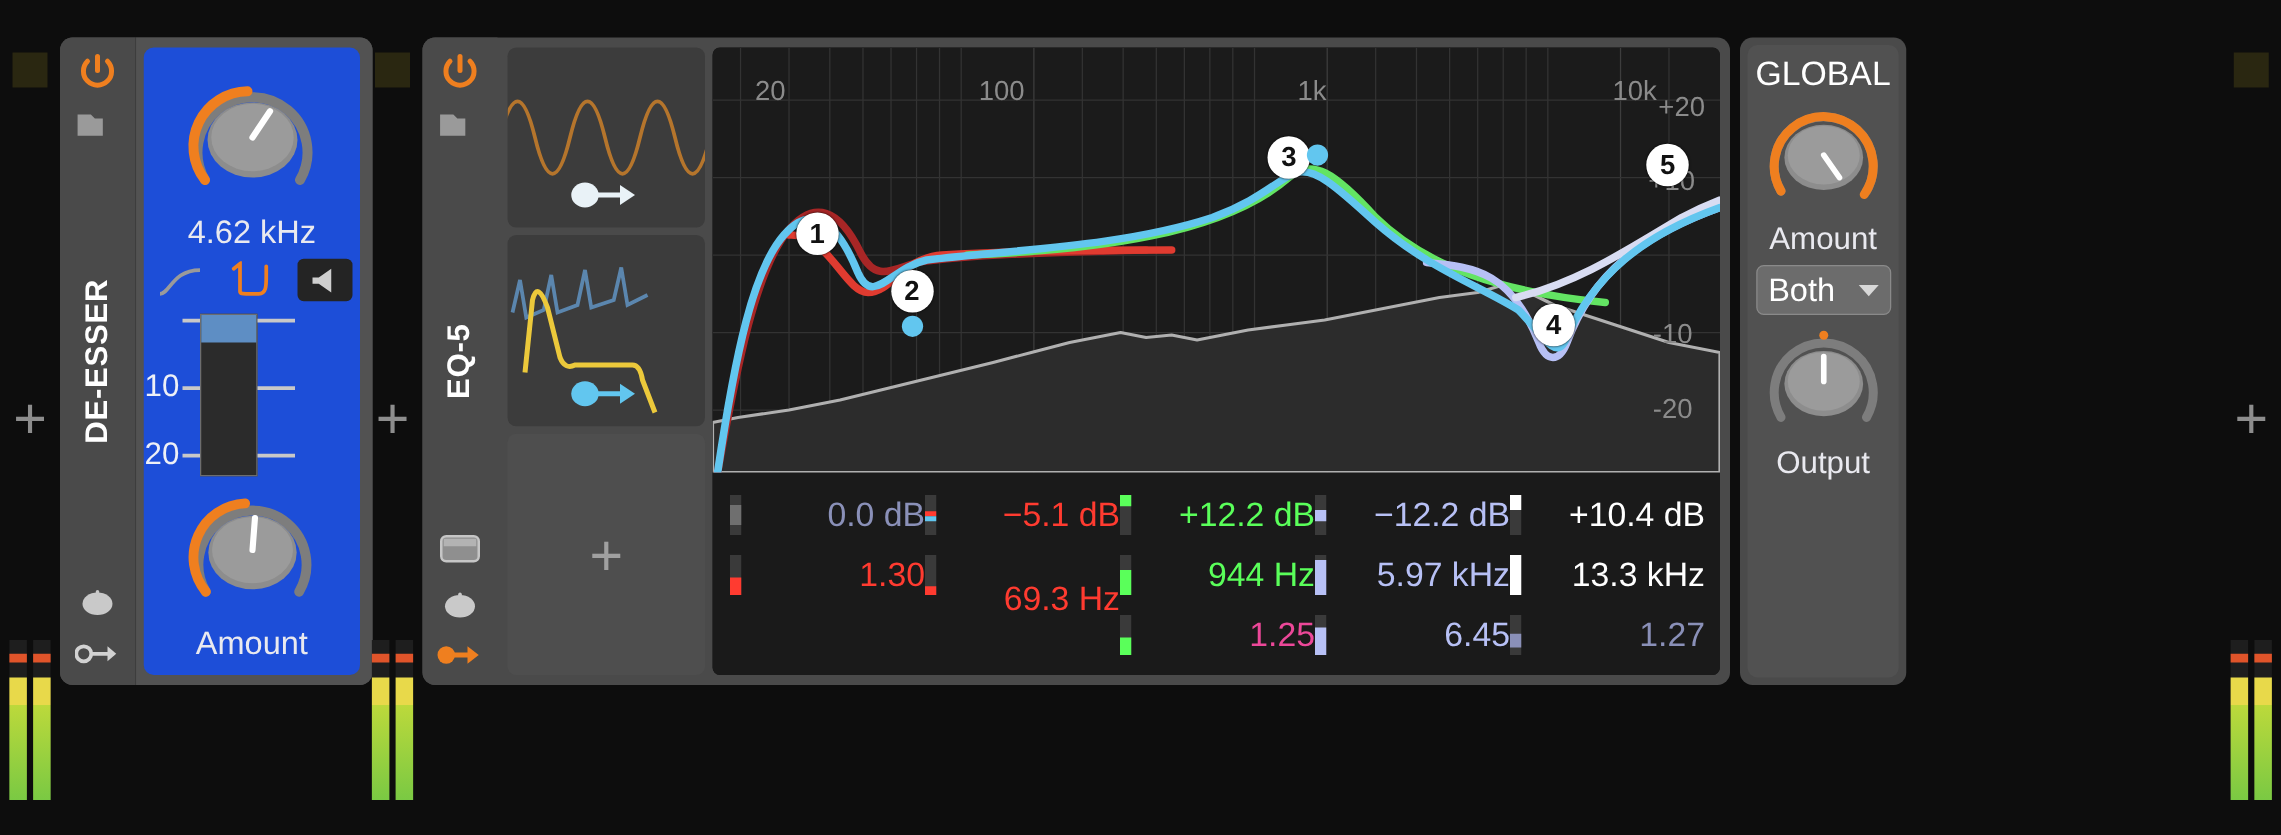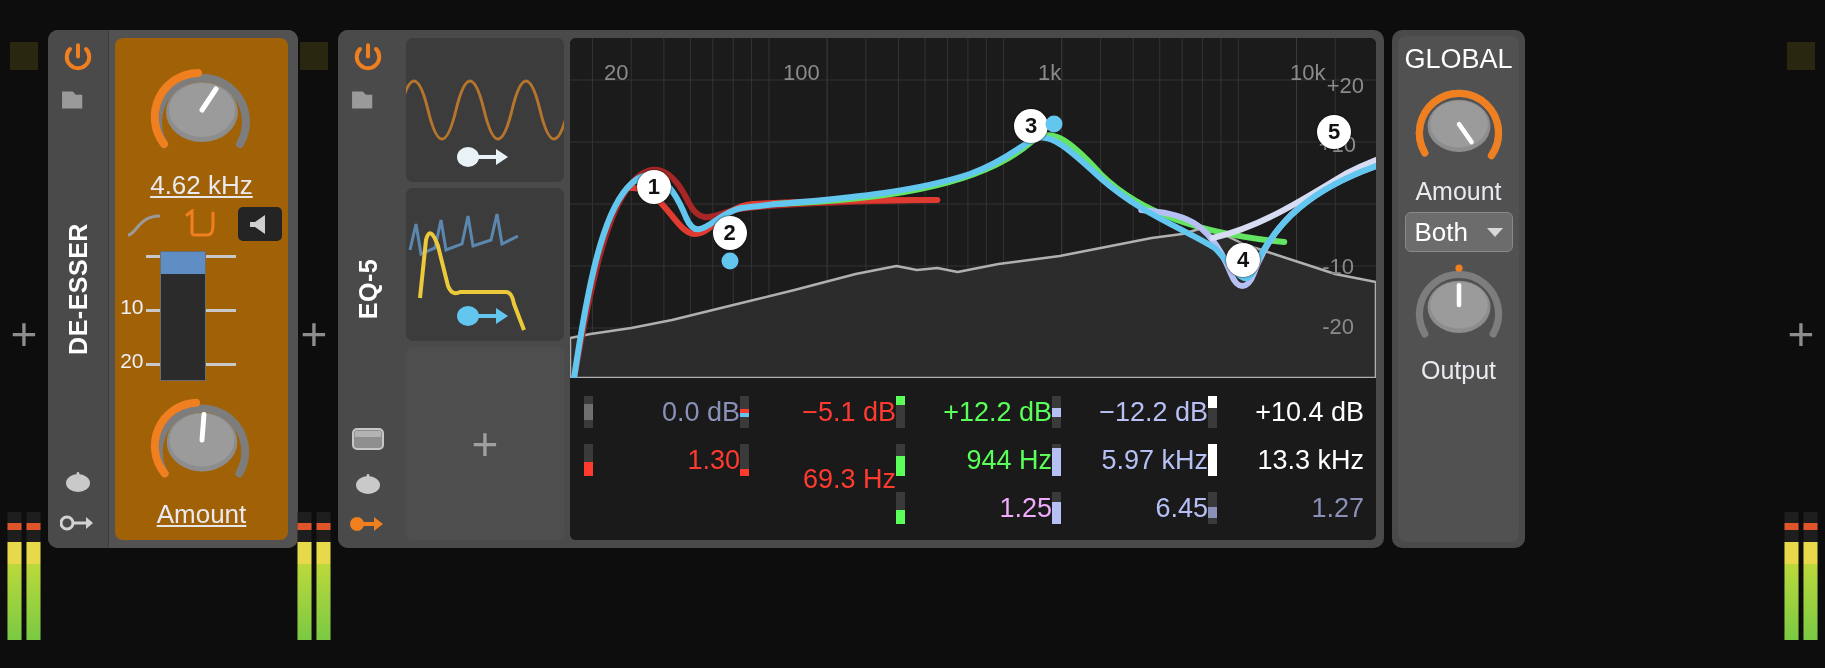--- a/index.html
+++ b/index.html
@@ -44,30 +44,30 @@
     display:flex; flex-direction:column; align-items:center; gap:16px; }
 
   
   .knob-wrap{ position:relative; display:flex; flex-direction:column; align-items:center; }
   .knob{ position:relative; }
   .knob svg{ display:block; }
   .knob-label{ font-size:26px; color:#e9e9ef; margin-top:4px; }
 
   
   #deesser{ left:48px; width:250px; }
-  .de-inner{ position:absolute; inset:8px 10px 8px 6px; background:#a16207; border-radius:8px;
-     display:flex; flex-direction:column; align-items:center;text-decoration:underline; }
+  .de-inner{ position:absolute; inset:8px 10px 8px 6px; background:#1d4ed8; border-radius:8px;
+     display:flex; flex-direction:column; align-items:center; }
   .shape-row{ display:flex; align-items:center; gap:14px; margin-top:6px; }
   .shape-btn{ width:44px;height:34px; display:flex;align-items:center;justify-content:center;
     border-radius:5px; }
   .shape-btn.active{ background:#242424; }
   .meter-block{ display:flex; align-items:center; margin-top:10px; position:relative;
      width:180px; height:130px; }
   .meter-scale{ width:48px; height:100%; position:relative; }
-  .meter-scale span{ position:absolute; right:16px; font-size:21px; color:#eef0f6;margin-left:24px; }
+  .meter-scale span{ position:absolute; right:16px; font-size:25px; color:#eef0f6;margin-left:24px; }
   .tickL{ position:absolute; right:0; width:14px; height:3px; background:#c8c8c8; }
   .tickR{ position:absolute; left:0; width:30px; height:3px; background:#c8c8c8; }
   .meter-bar{ width:46px; height:100%; background:#2b2b2b; border:1px solid #6d6d6d; position:relative;}
   .meter-fill{ position:absolute; left:0; right:0; top:0; background:#5e8ec4; }
   .meter-right{ width:48px; height:100%; position:relative; }
 
   
   #eq{ left:338px; width:1046px; }
   .eq-strip{ width:172px; padding:8px 6px 8px 8px; display:flex; flex-direction:column; gap:6px;}
   .thumb{ background:#3c3c3c; border-radius:7px; position:relative; overflow:hidden; }
@@ -459,21 +459,21 @@
           <div class="band-val">
             <span class="vbar">
                 <i style="bottom:0;height:20px;background:#5aff5a;"></i>
               </span>
             <span class="txt" style="color:#5aff5a;">944 Hz</span>
           </div>
           <div class="band-val">
             <span class="vbar">
                 <i style="bottom:0;height:14px;background:#5aff5a;"></i>
               </span>
-            <span class="txt" style="color:#f0abfc;">1.25</span>
+            <span class="txt" style="color:#ec4899;">1.25</span>
           </div>
         </div>
 
         <div class="band">
           <div class="band-head">
             <span class="band-num" style="color:#b7c0f5;">4</span>
             <svg width="40" height="24" viewBox="0 0 40 24">
               <path d="M2 12 L10 12 L20 3 L30 12 L38 12 L30 12 L20 21 L10 12" fill="none" stroke="#ccd4ff" stroke-width="2.4" stroke-linejoin="round"></path>
             </svg>
             <span class="band-caret"></span>

